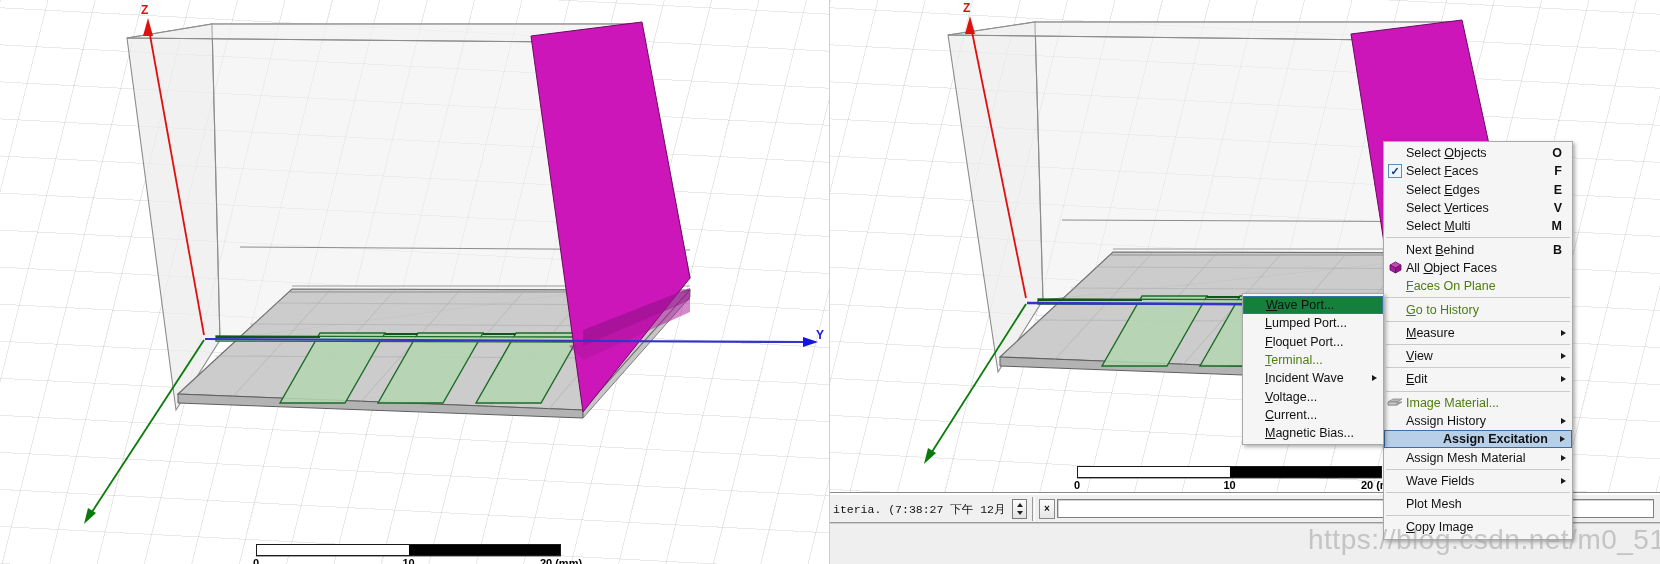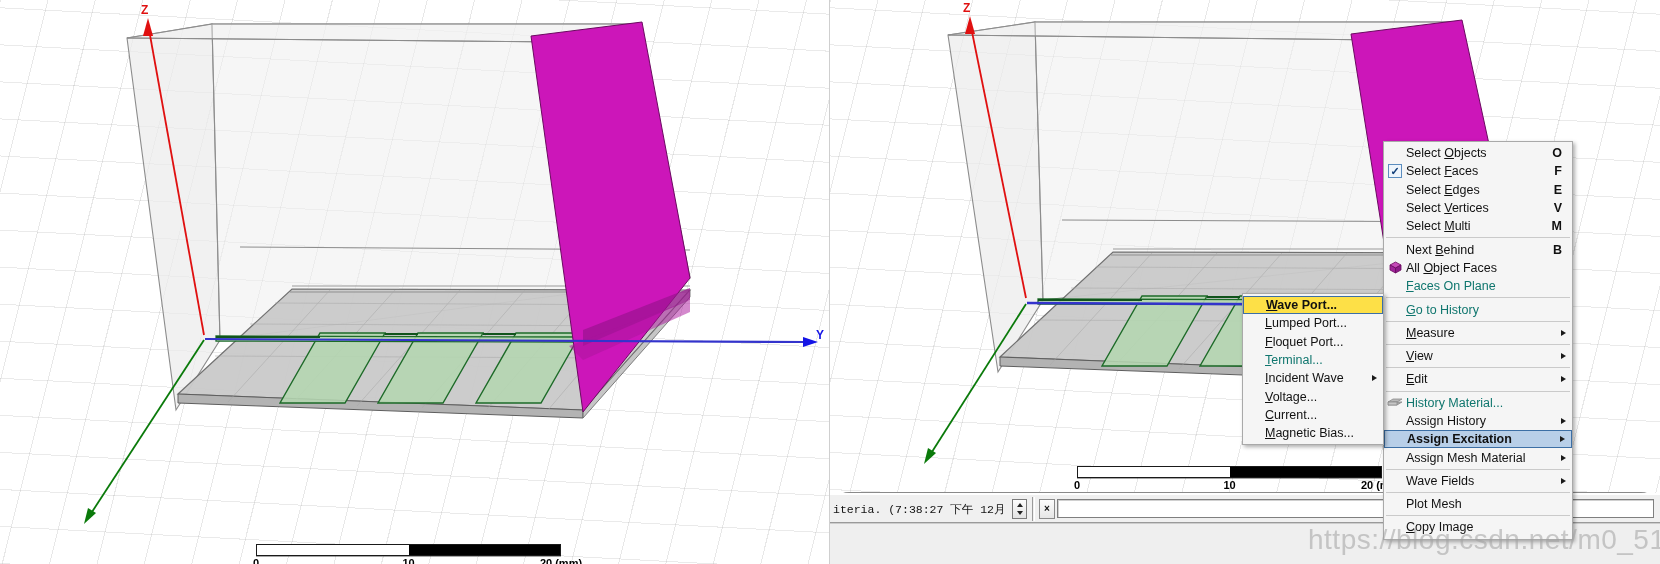--- a/index.html
+++ b/index.html
@@ -79,21 +79,20 @@
   }
 
   
   .statusstrip {
     position: absolute;
     left: 0; bottom: 0;
     width: 100%;
     height: 72px;
     background: #f0f0f0;
     border-top: 1px solid #8a8a8a;
-    border-radius: 19px;
   }
   .status-inner {
     position: absolute;
     left: 0; top: 0;
     width: 100%;
     height: 30px;
     display: flex;
     align-items: stretch;
     background: #f0f0f0;
     border-top: 2px solid #ffffff;
@@ -198,31 +197,32 @@
     width: 22px;
     flex: 0 0 22px;
     display: flex;
     align-items: center;
     justify-content: center;
     height: 100%;
   }
   .mi .label { flex: 1 1 auto; }
   .mi .label u { text-decoration: underline; }
   .mi .accel { margin-left: 10px; font-weight: 700; padding-right: 4px; }
-  .mi.disabled .label, .mi.disabled .accel { color: #0f766e; }
+  .mi.disabled .label, .mi.disabled .accel { color: #4d7c0f; }
   .mi.sel {
     background: #b8cfe8;
     border: 1px solid #3c6fa5;
     height: 18.3px;
+    padding-left: 36px;
   }
   .mi.sel .label { font-weight: 700; }
   .mi.sub-sel {
-    background: #fde047;
+    background: #15803d;
     border: 1px solid #3c6fa5;
-    font-weight: 700;
+    font-weight: 400;
   }
   .mi .arrow {
     position: absolute;
     right: 6px; top: 50%;
     transform: translateY(-50%);
     width: 0; height: 0;
     border-top: 3.5px solid transparent;
     border-bottom: 3.5px solid transparent;
     border-left: 5px solid #1a1a1a;
   }
@@ -491,21 +491,21 @@
       </div>
       <div class="sep"></div>
       <div class="mi disabled">
         <span class="gutter">
           <svg width="16" height="12" viewBox="0 0 16 12">
             <polygon points="1,5 6,2 15,2 10,5" fill="#b9b9b9" stroke="#8a8a8a" stroke-width="0.8"></polygon>
             <polygon points="1,8 6,5 15,5 10,8" fill="#a8a8a8" stroke="#8a8a8a" stroke-width="0.8"></polygon>
             <polygon points="1,5 10,5 10,8 1,8" fill="#c6c6c6" stroke="#8a8a8a" stroke-width="0.8"></polygon>
           </svg>
         </span>
-        <span class="label">History Material...</span>
+        <span class="label">Image Material...</span>
       </div>
       <div class="mi">
         <span class="gutter"></span>
         <span class="label">Assign History</span>
         <span class="arrow"></span>
       </div>
       <div class="mi sel">
         <span class="gutter"></span>
         <span class="label">Assign Excitation</span>
         <span class="arrow"></span>

